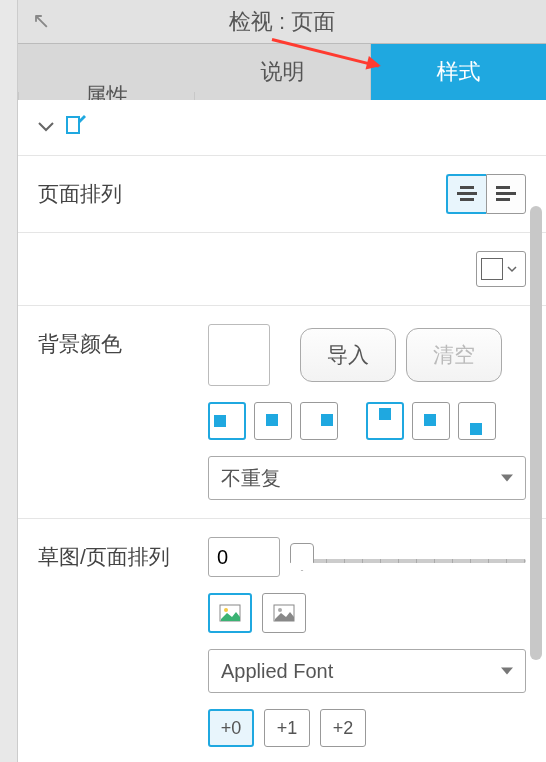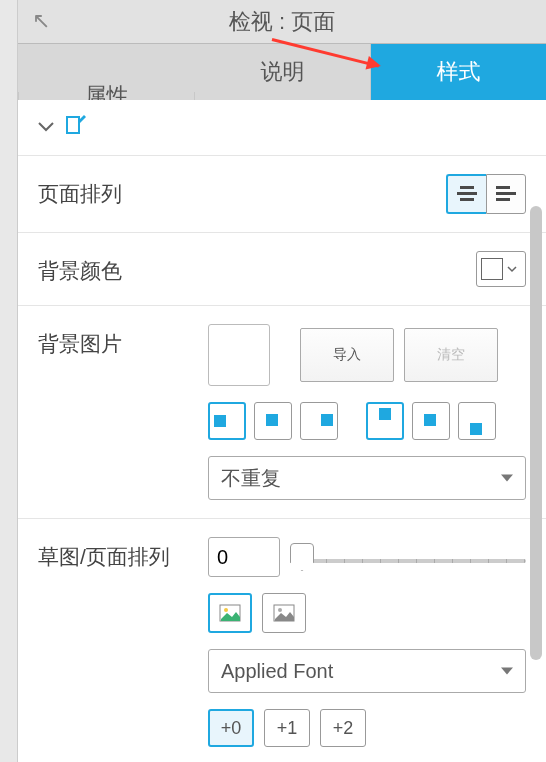--- a/index.html
+++ b/index.html
@@ -173,24 +173,24 @@
     width: 62px; height: 62px;
     border: 1px solid #bbb;
     background: #fff;
     border-radius: 3px;
   }
   .text-btn {
     height: 54px;
     padding: 0 26px;
     border: 1px solid #aaa;
     background: linear-gradient(#fdfdfd,#f3f3f3);
-    font-size: 14px;
-    color: #555;
-    cursor: pointer;
-    border-radius: 2px;
+    font-size: 21px;
+    color: #555;
+    cursor: pointer;
+    border-radius: 12px;
     display: flex; align-items: center; justify-content: center;
   }
   .pos-btn {
     width: 38px; height: 38px;
     border: 1px solid #999;
     background: #fff;
     border-radius: 3px;
     display: flex;
     position: relative;
     cursor: pointer;
@@ -339,35 +339,34 @@
               <span class="bar" style="left:0;top:0;width:14px"></span>
               <span class="bar" style="left:0;top:6px;width:20px"></span>
               <span class="bar" style="left:0;top:12px;width:14px"></span>
             </div>
           </div>
         </div>
       </div>
     </div>
 
     <div class="row">
-      <div class="row-label">背景颜色</div>
       <div class="row-content" style="align-items:flex-end;">
         <div class="btn-row">
           <div class="color-swatch">
             <div class="swatch-box"></div>
             <svg width="10" height="7" viewBox="0 0 10 7">
                 <path d="M1 1 L5 5 L9 1" stroke="#666" stroke-width="1.5" fill="none"></path>
               </svg>
           </div>
         </div>
       </div>
     </div>
 
     <div class="row">
-      <div class="row-label">背景图片</div>
+      <div class="row-label">背景颜色</div>
       <div class="row-content">
         <div class="btn-row">
           <div class="image-well"></div>
           <div style="width:10px"></div>
           <div class="text-btn" style="min-width:94px">导入</div>
           <div class="text-btn" style="min-width:94px;color:#bbb">清空</div>
         </div>
         <div class="btn-row" style="gap:8px;">
           <div class="pos-btn active">
               <span class="sq" style="left:4px;top:11px"></span>

